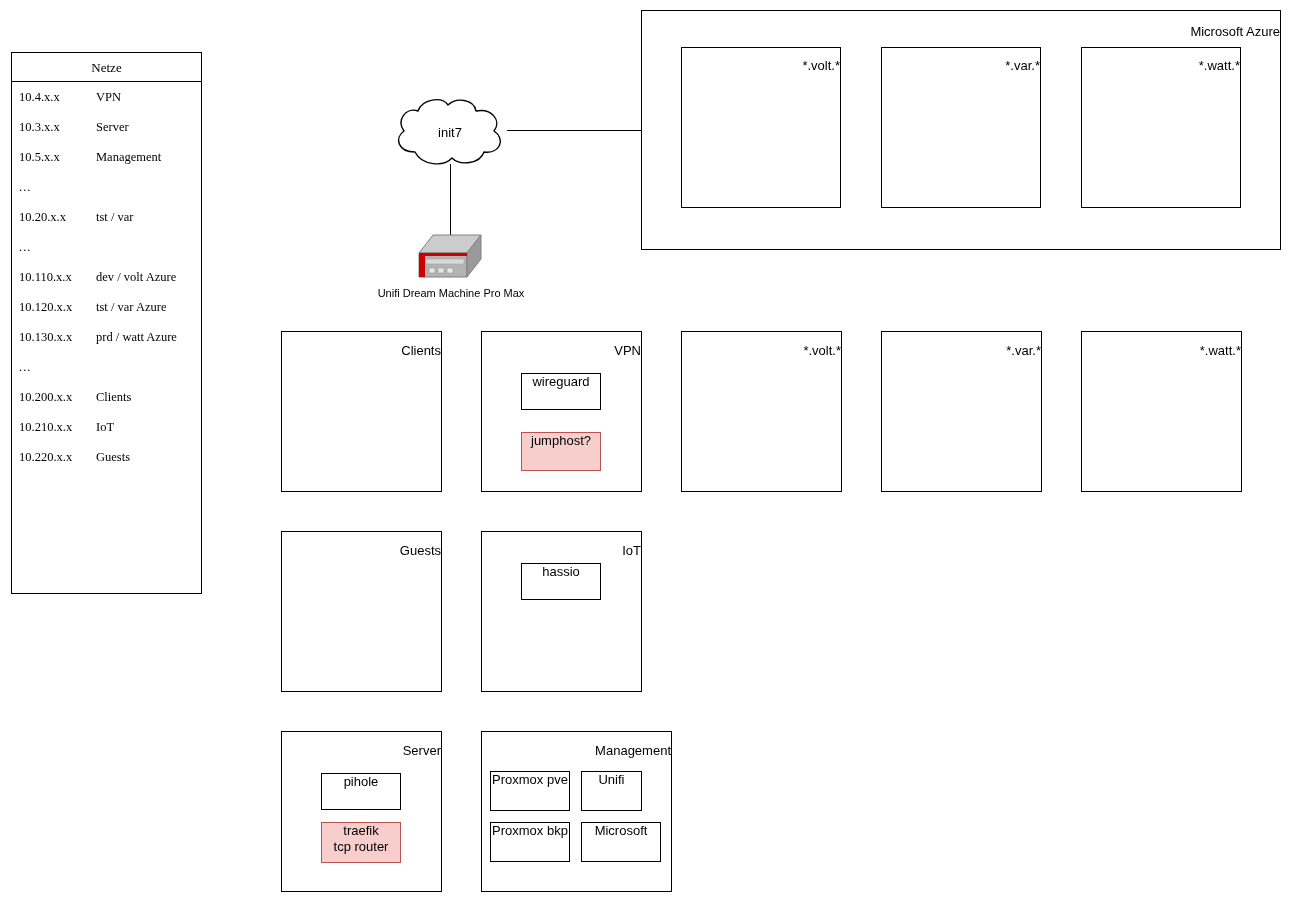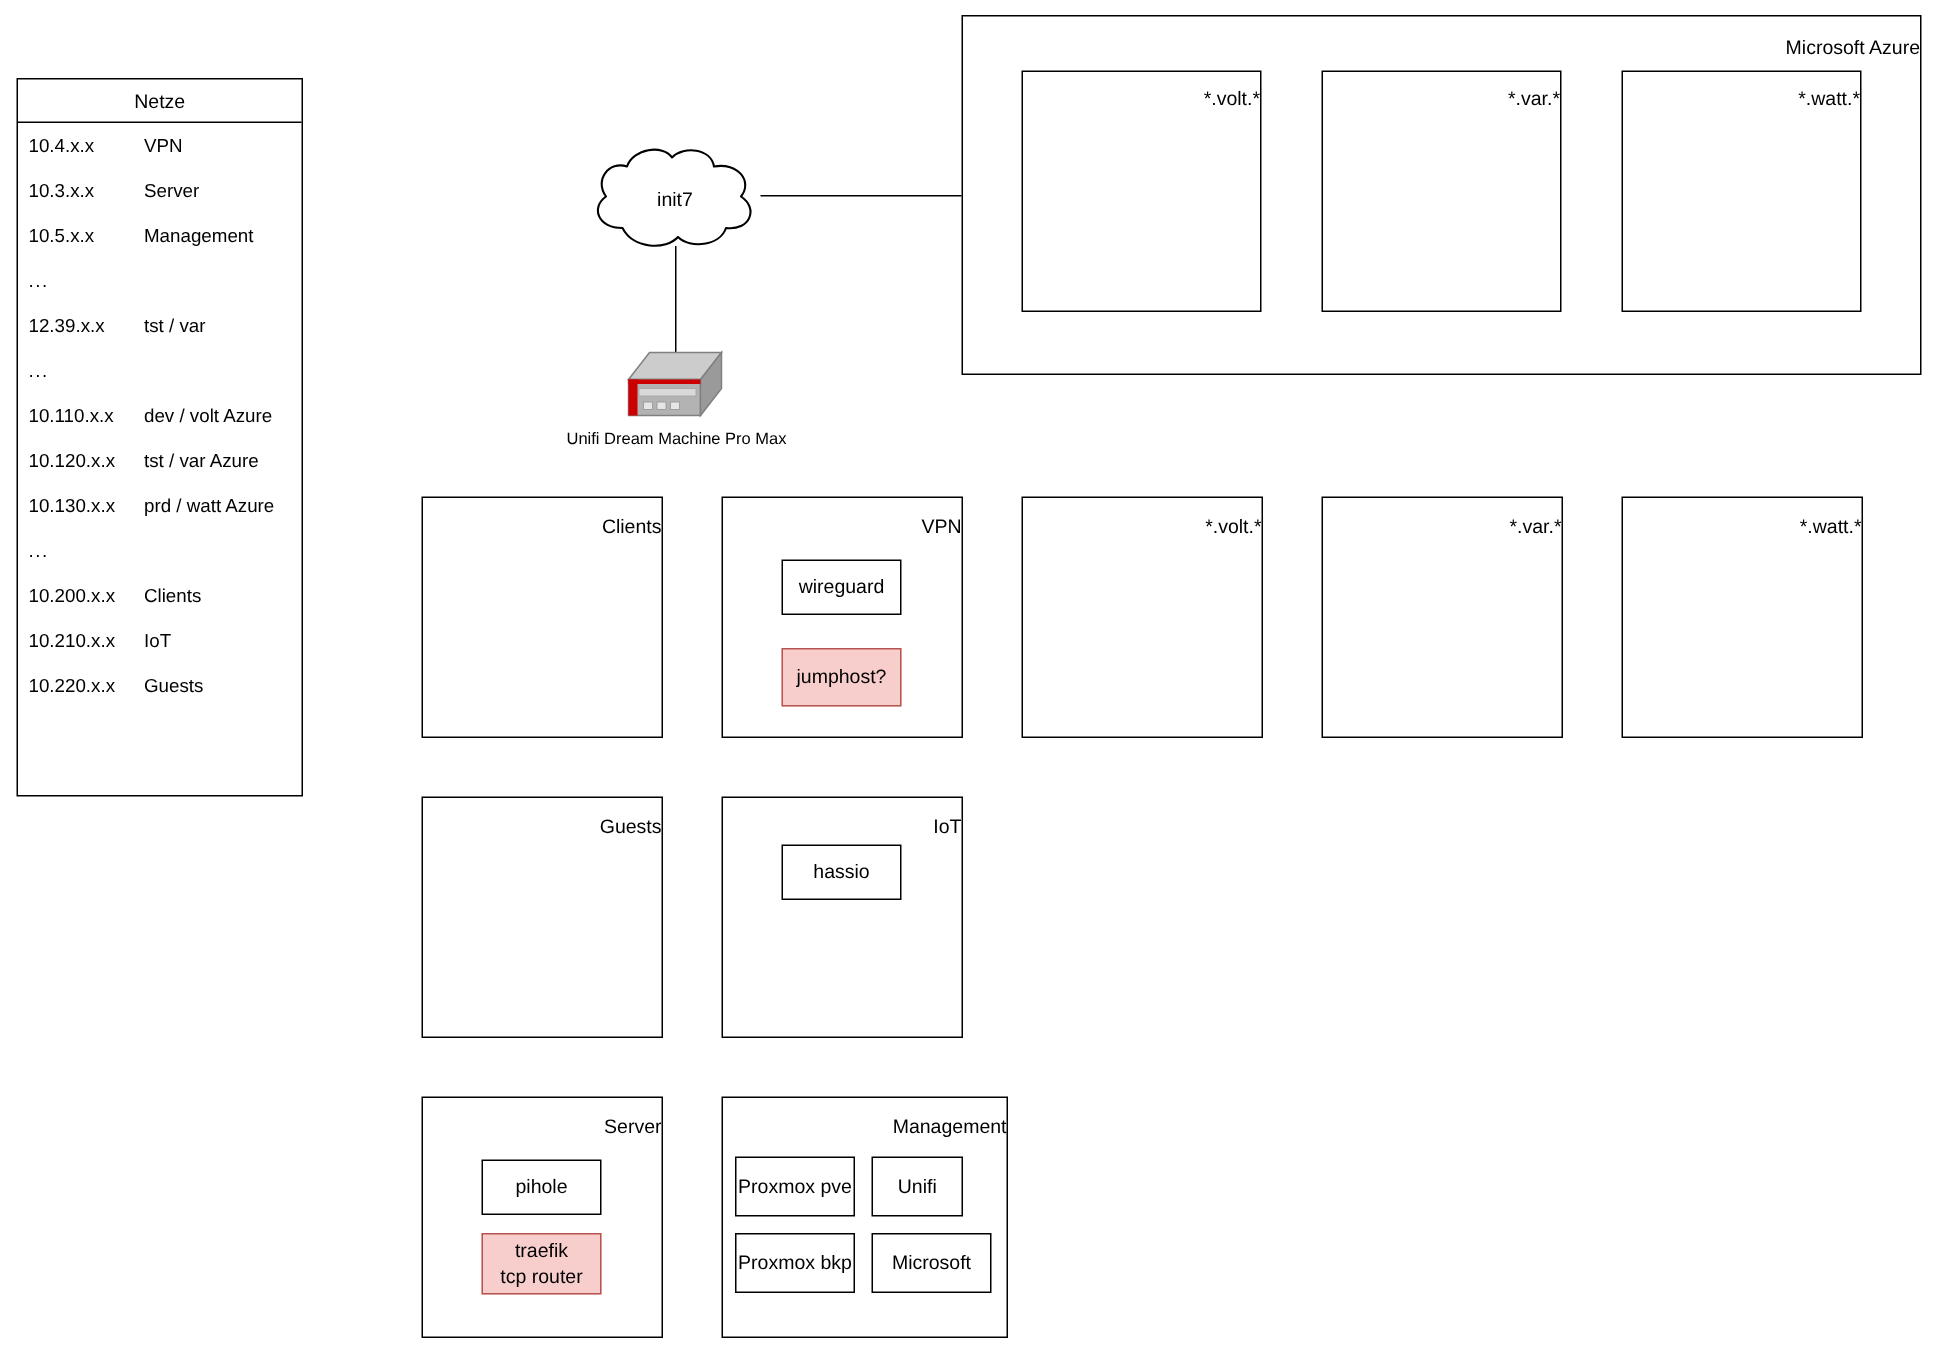--- a/index.html
+++ b/index.html
@@ -22,23 +22,24 @@
   }
 
   
   .abs { position: absolute; box-sizing: border-box; }
 
   
   .legend {
     left: 11px;
     top: 52px;
     width: 191px;
-    height: 479px;
+    height: 542px;
     border: 1px solid #000000;
     background: #ffffff;
+    font-family: Liberation Serif, serif;
   }
   .legend-title {
     height: 29px;
     line-height: 29px;
     text-align: center;
     font-size: 13px;
     border-bottom: 1px solid #000000;
     box-sizing: border-box;
   }
   .legend-body { position: relative; }
@@ -97,21 +98,21 @@
     width: 161px;
     height: 161px;
   }
 
   
   .svc {
     border: 1.4px solid #000000;
     background: #ffffff;
     font-size: 13px;
     display: flex;
-    align-items: center;
+    align-items: flex-start;
     justify-content: center;
     text-align: center;
     line-height: 1.25;
   }
   .svc.pink {
     background: #f8cecc;
     border-color: #b85450;
   }
 
   
@@ -158,21 +159,21 @@
       </div>
       <div class="legend-row">
         <span class="legend-cidr">10.5.x.x</span>
         <span class="legend-name">Management</span>
       </div>
       <div class="legend-row spacer">
         <span class="legend-cidr">...</span>
         <span class="legend-name"></span>
       </div>
       <div class="legend-row">
-        <span class="legend-cidr">12.39.x.x</span>
+        <span class="legend-cidr">10.20.x.x</span>
         <span class="legend-name">tst / var</span>
       </div>
       <div class="legend-row spacer">
         <span class="legend-cidr">...</span>
         <span class="legend-name"></span>
       </div>
       <div class="legend-row">
         <span class="legend-cidr">10.110.x.x</span>
         <span class="legend-name">dev / volt Azure</span>
       </div>

